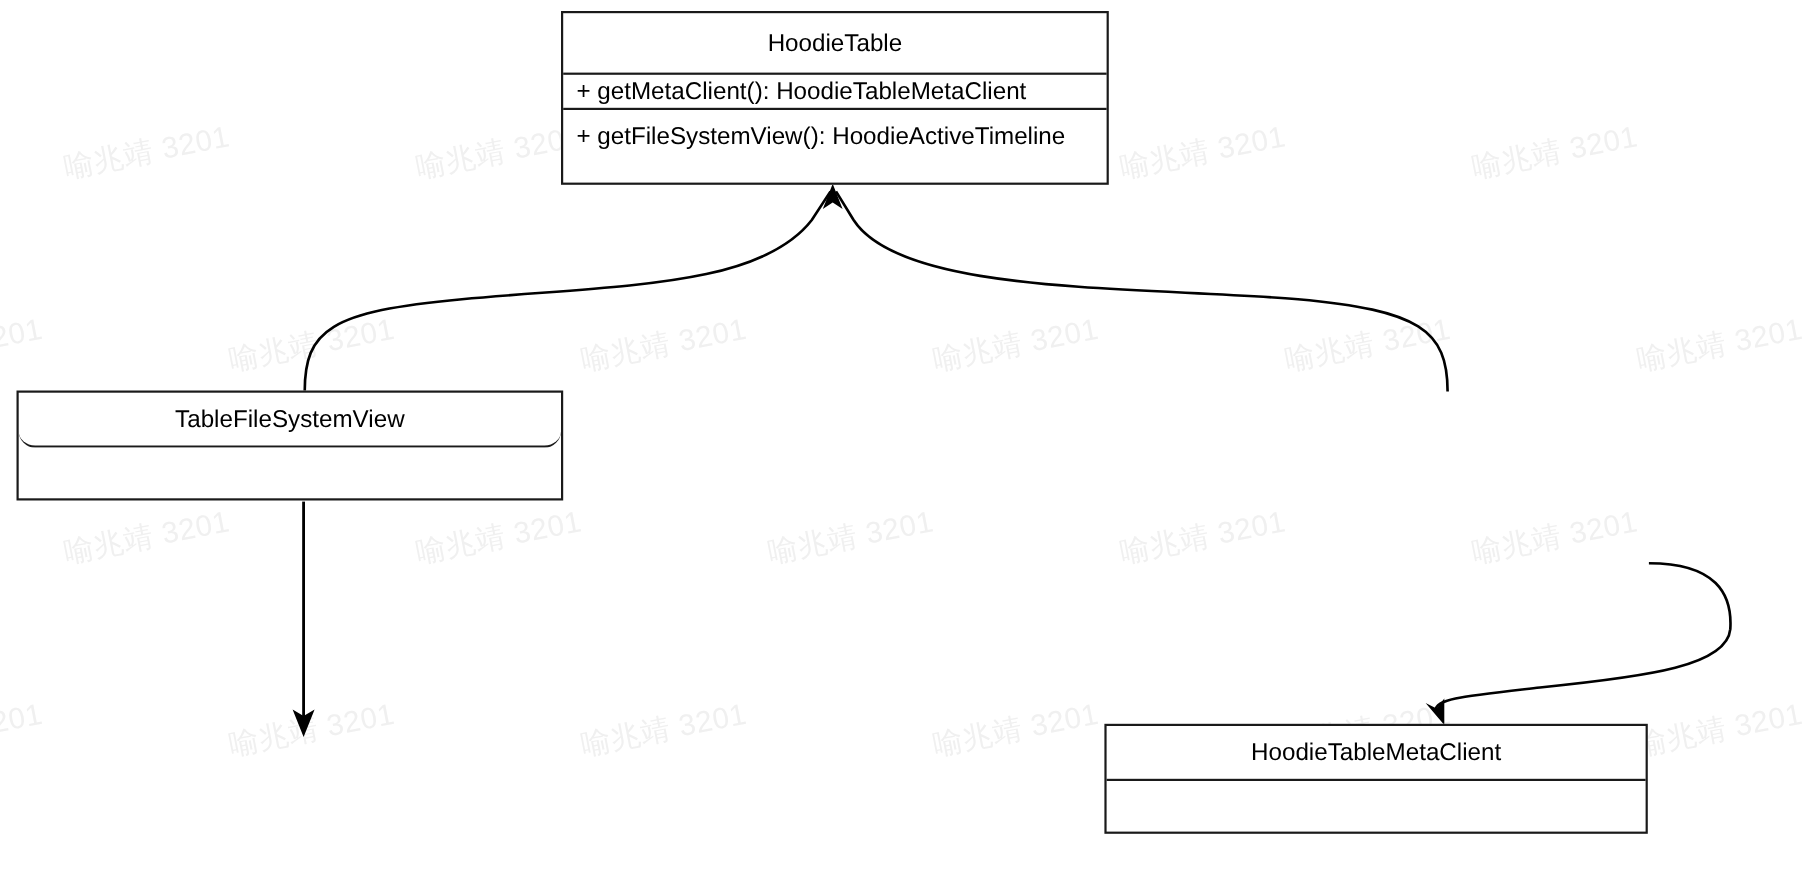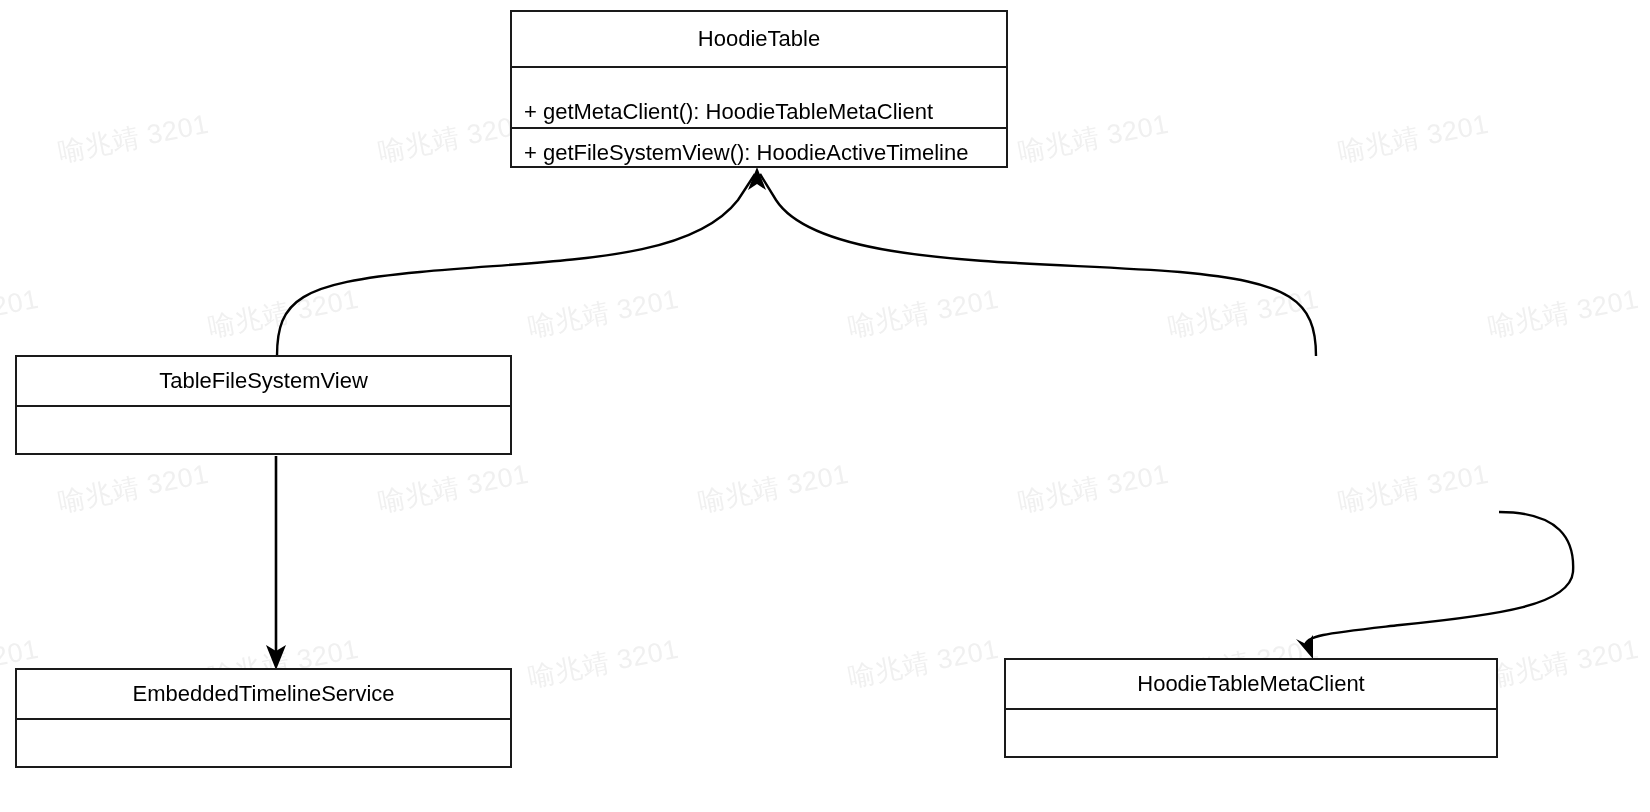--- a/index.html
+++ b/index.html
@@ -82,25 +82,25 @@
   .uml-compartment.multiline {
     display: block;
     padding-top: 7px;
     line-height: 1.17;
     white-space: pre-line;
   }
 
   
   #box-hoodie-table        { left: 510px;  top: 10px;  width: 498px; height: 158px; }
   #box-hoodie-table .uml-title { height: 56px; }
-  #box-hoodie-table .c1    { height: 32px; margin-top: 29px; }
+  #box-hoodie-table .c1    { height: 32px; }
   #box-hoodie-table .c2    { height: 48px; border-bottom: none; }
 
   #box-table-fs-view       { left: 15px;  top: 355px; width: 497px; height: 100px; }
-  #box-table-fs-view .uml-title { height: 50px; }
+  #box-table-fs-view .uml-title { height: 50px; border-radius: 15px; }
   #box-table-fs-view .c1   { height: 46px; border-bottom: none; }
 
   #box-meta-client         { left: 1004px; top: 355px; width: 494px; height: 175px; }
   #box-meta-client .uml-title { height: 48px; }
   #box-meta-client .c1     { height: 45px; }
   #box-meta-client .c2     { height: 78px; border-bottom: none; }
 
   #box-embedded-timeline   { left: 15px;  top: 668px; width: 497px; height: 100px; }
   #box-embedded-timeline .uml-title { height: 50px; }
   #box-embedded-timeline .c1 { height: 46px; border-bottom: none; }
@@ -173,23 +173,19 @@
     <div class="uml-compartment c1">+ getMetaClient(): HoodieTableMetaClient</div>
     <div class="uml-compartment c2">+ getFileSystemView(): HoodieActiveTimeline</div>
   </div>
 
   <div class="uml-class" id="box-table-fs-view">
     <div class="uml-title">TableFileSystemView</div>
     <div class="uml-compartment c1 empty"></div>
   </div>
 
 
-  <div class="uml-class" id="box-embedded-timeline">
-    <div class="uml-title">EmbeddedTimelineService</div>
-    <div class="uml-compartment c1 empty"></div>
-  </div>
 
   <div class="uml-class" id="box-active-timeline">
     <div class="uml-title">HoodieTableMetaClient</div>
     <div class="uml-compartment c1 empty"></div>
   </div>
 
 </div>
 
 </body></html>

